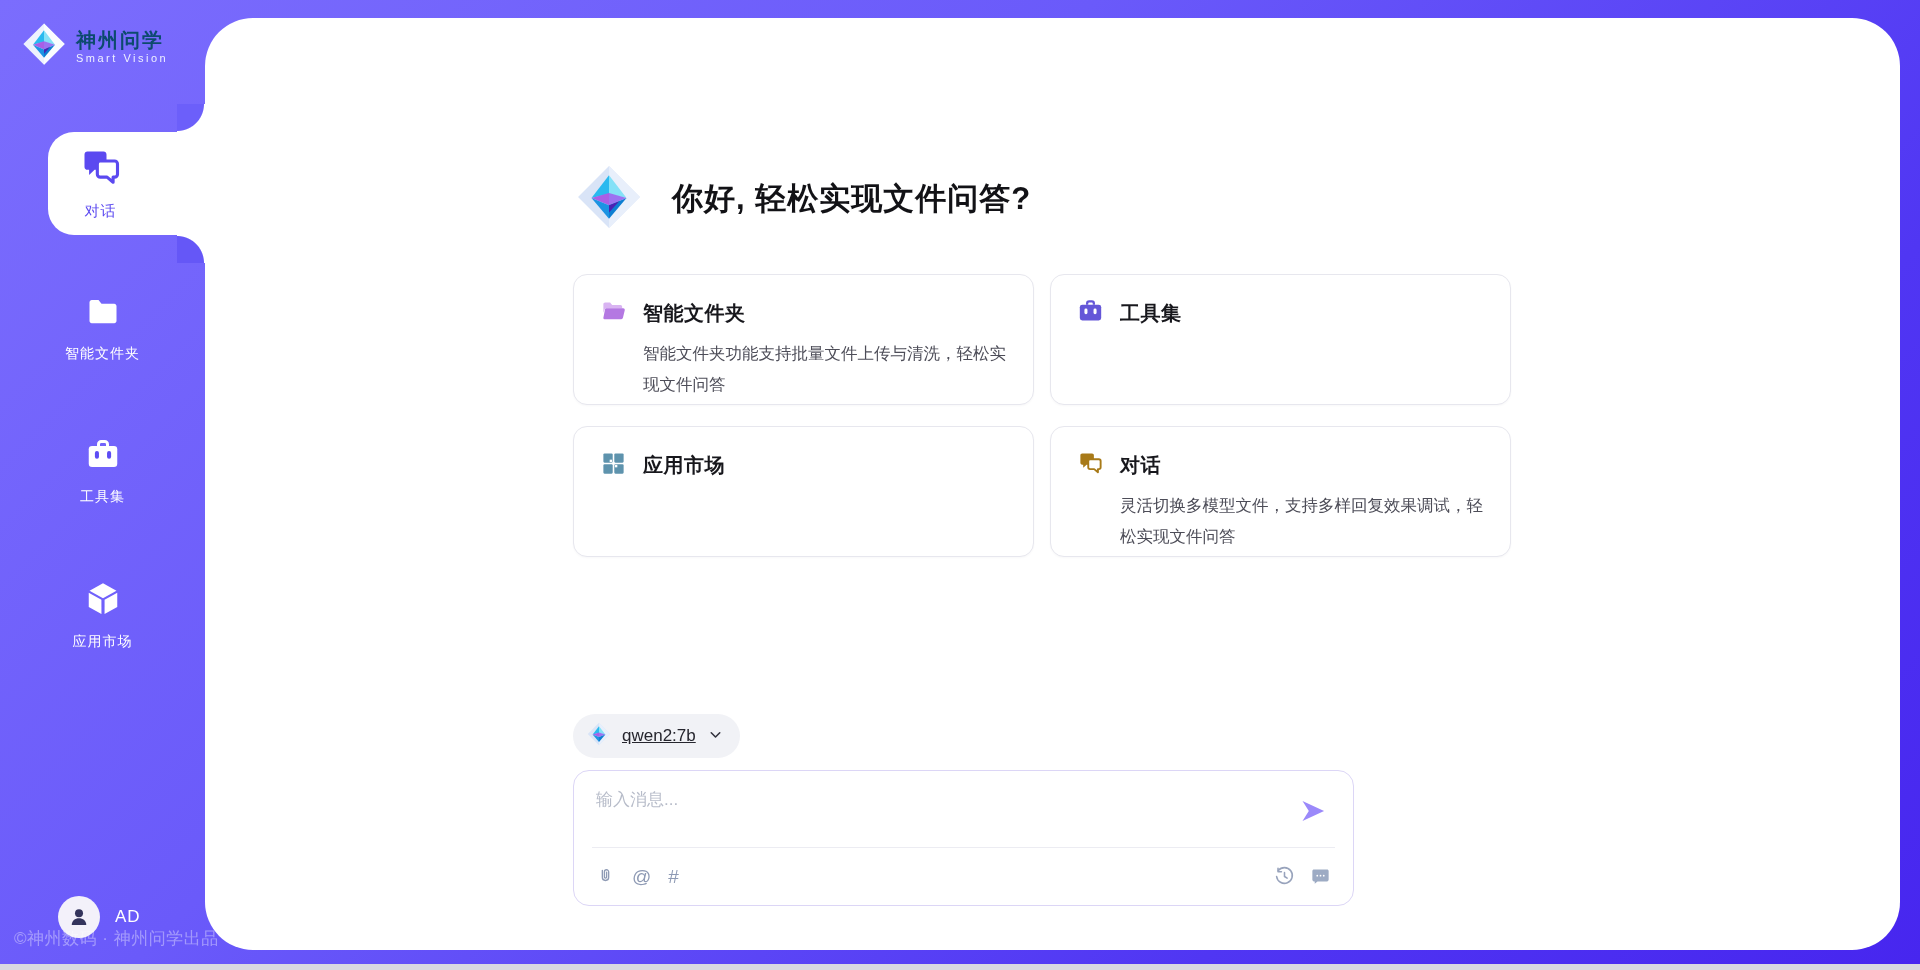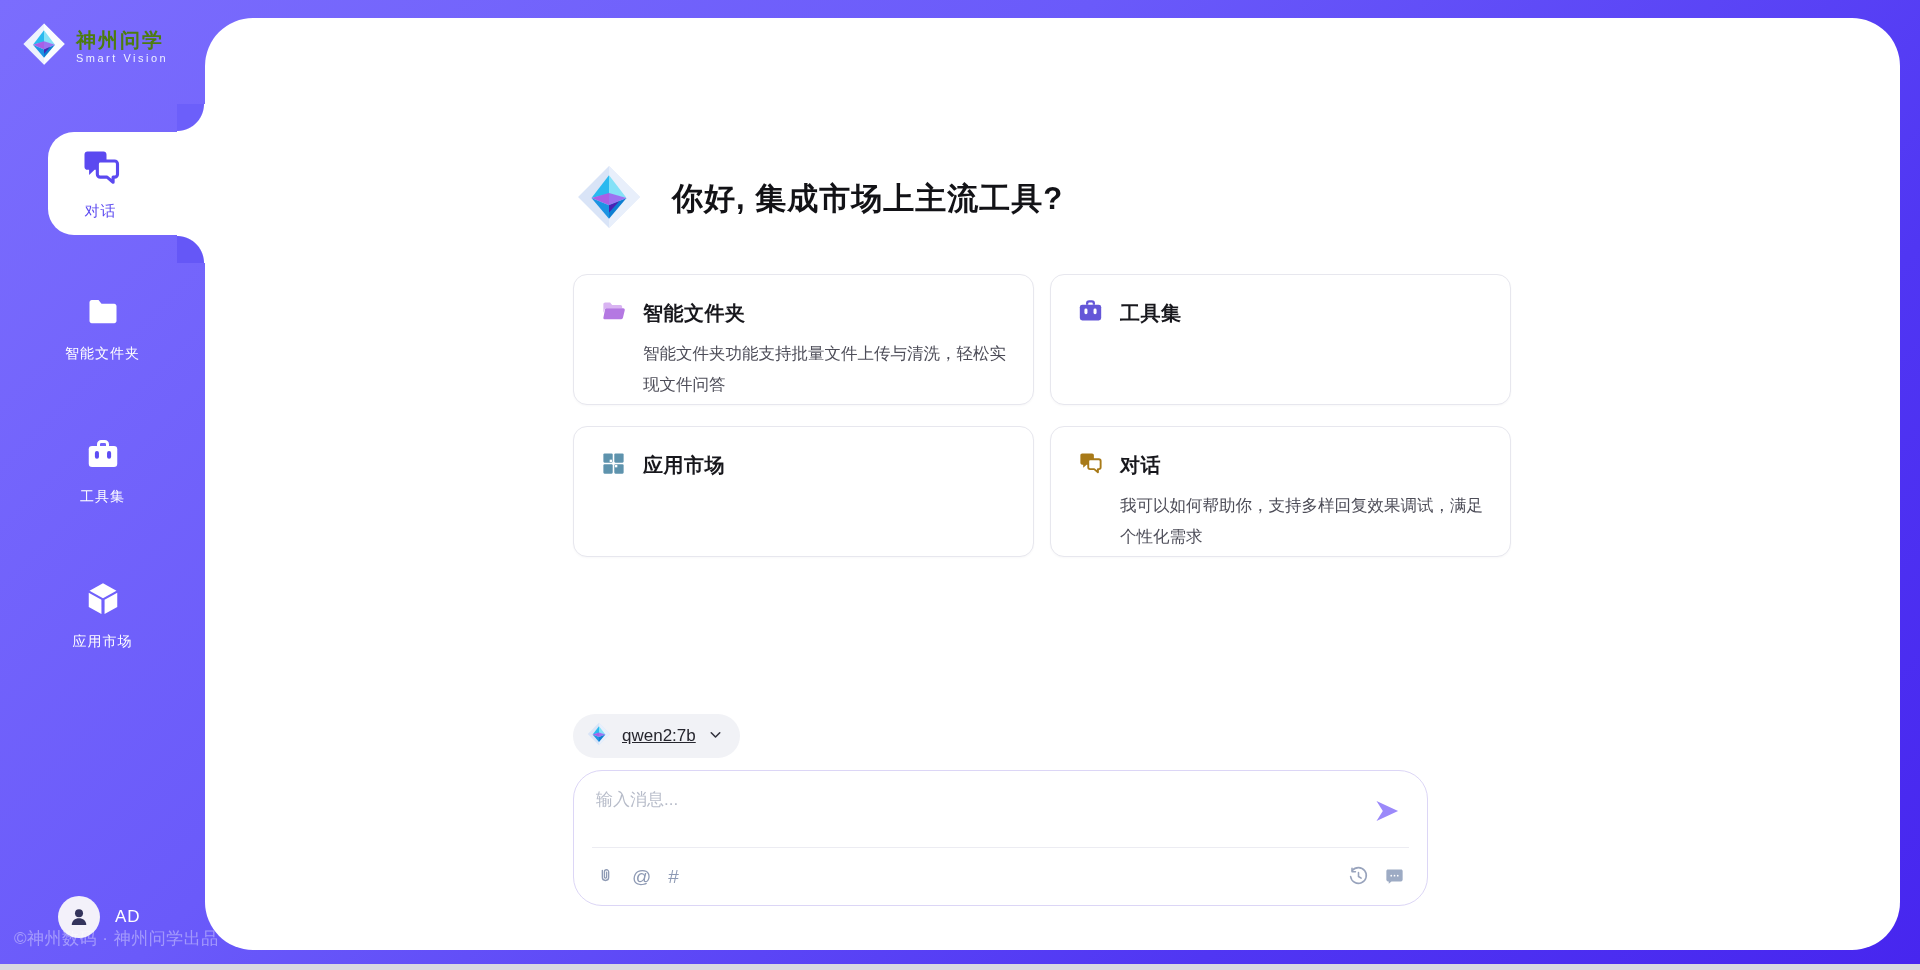--- a/index.html
+++ b/index.html
@@ -10,21 +10,21 @@
   
   .bg-purple { position:absolute; left:0; top:0; width:1920px; height:964px;
     background:linear-gradient(135deg,#7b6dfd 0%,#6a5afa 38%,#5036f3 75%,#4726ef 100%); }
 
   
   .main-panel { position:absolute; left:205px; top:18px; width:1695px; height:932px;
     background:#fff; border-radius:48px; }
 
   
   .logo-block { position:absolute; left:22px; top:22px; display:flex; align-items:center; gap:10px; }
-  .logo-text .cn { color:#4d7c0f; font-size:20px; font-weight:700; letter-spacing:2px; line-height:1.15; }
+  .logo-text .cn { color:#0c4a6e; font-size:20px; font-weight:700; letter-spacing:2px; line-height:1.15; }
   .logo-text .en { color:#eef0ff; font-size:11px; letter-spacing:2.5px;text-align:right; }
 
   .nav-item { position:absolute; left:0; width:205px; display:flex; flex-direction:column;
     align-items:center; gap:11px; color:#fff; cursor:pointer; }
   .nav-item .lbl { font-size:14px; letter-spacing:1px; }
 
   
   .active-tab { position:absolute; left:48px; top:132px; width:160px; height:103px;
     background:#fff; border-radius:26px 0 0 26px; }
   .fillet { position:absolute; width:28px; height:28px; }
@@ -52,22 +52,22 @@
   .card { background:#fff; border:1px solid #e7e7ee; border-radius:14px; padding:23px 26px 0 26px;
     cursor:pointer; box-shadow:0 1px 2px rgba(30,30,60,.03); }
   .card .head { display:flex; align-items:center; gap:16px; }
   .card .title { font-size:20px; font-weight:700; color:#17171c; letter-spacing:.5px; }
   .card .desc { margin:9px 0 0 43px; width:372px; font-size:16.5px; line-height:31px; color:#4d4d58; }
 
   .model-pill { position:absolute; left:573px; top:714px; height:44px; padding:0 16px 0 14px;
     background:#f1f2f6; border-radius:22px; display:inline-flex; align-items:center; gap:11px; cursor:pointer; }
   .model-pill .mname { font-size:17px; color:#26262e;text-decoration:underline; }
 
-  .composer { position:absolute; left:573px; top:770px; width:855px; height:136px;
-    background:#fff; border:1.5px solid #dcd6f6; border-radius:29px; }
+  .composer { position:absolute; left:573px; top:770px; width:781px; height:136px;
+    background:#fff; border:1.5px solid #dcd6f6; border-radius:16px; }
   .composer textarea { position:absolute; left:0; top:0; width:860px; height:74px;
     border:none; outline:none; resize:none; background:transparent; padding:17px 22px;
     font-family:inherit; font-size:17px; color:#333; }
   .composer textarea::placeholder { color:#b7bcc9; }
   .send-btn { position:absolute; right:26px; top:26px; width:28px; height:28px; cursor:pointer; }
   .composer .divider { position:absolute; left:18px; right:18px; top:76px; height:1px; background:#ececf2; }
   .composer .toolbar { position:absolute; left:0; right:0; bottom:0; height:58px;
     display:flex; align-items:center; justify-content:space-between; padding:0 22px; }
   .tool-left { display:flex; align-items:center; gap:17px; }
   .tool-right { display:flex; align-items:center; gap:15px; }
@@ -166,21 +166,21 @@
         <polygon points="32,2 62,32 32,62" fill="#e8effb"></polygon>
         <polygon points="32,11 32,29 15,33" fill="#29b9ef"></polygon>
         <polygon points="32,11 49,33 32,29" fill="#84e1f7"></polygon>
         <polygon points="15,33 32,28 32,40" fill="#a95fe6"></polygon>
         <polygon points="49,33 32,28 32,40" fill="#9c72f1"></polygon>
         <polygon points="15,33 32,53 32,40" fill="#1c93e3"></polygon>
         <polygon points="49,33 32,53 32,40" fill="#0d7ed2"></polygon>
         <polygon points="32,40 42,36 32,47" fill="#4a22b4"></polygon>
       </svg>
     </span>
-    <span class="txt">你好, 集成市场上主流工具?</span>
+    <span class="txt">你好, 轻松实现文件问答?</span>
   </div>
 
   <div class="cards">
 
     <div class="card">
       <div class="head">
         <span>
           <svg width="27" height="27" viewBox="0 0 24 24">
             <path d="M3 5.5C3 4.7 3.7 4 4.5 4H9l1.8 2.2h7.4c.8 0 1.5.7 1.5 1.5V9H4.6L3 13V5.5Z" fill="#d9b4f2"></path>
             <path d="M5.3 9.2h15.3c.9 0 1.6.8 1.4 1.7l-1.6 6.7c-.2.7-.8 1.2-1.5 1.2H3.9c-.6 0-1-.6-.9-1.2l1.4-7.2c.1-.7.6-1.2.9-1.2Z" fill="#b478e2"></path>
@@ -224,21 +224,21 @@
     <div class="card">
       <div class="head">
         <span>
           <svg width="27" height="27" viewBox="0 0 24 24">
             <path d="M3 4.6C3 3.7 3.7 3 4.6 3h8.8c.9 0 1.6.7 1.6 1.6v6.8c0 .9-.7 1.6-1.6 1.6H8.5l-3 2.8V13h-.9C3.7 13 3 12.3 3 11.4V4.6Z" fill="#a87a18"></path>
             <path d="M11.6 8.2h7.8c.9 0 1.6.7 1.6 1.6v5.6c0 .9-.7 1.6-1.6 1.6h-.8v2.8L15.3 17h-3.7c-.9 0-1.6-.7-1.6-1.6V9.8c0-.9.7-1.6 1.6-1.6Z" fill="#fff" stroke="#a87a18" stroke-width="1.7" stroke-linejoin="round"></path>
           </svg>
         </span>
         <span class="title">对话</span>
       </div>
-      <div class="desc">我可以如何帮助你，支持多样回复效果调试，满足个性化需求</div>
+      <div class="desc">灵活切换多模型文件，支持多样回复效果调试，轻松实现文件问答</div>
     </div>
   </div>
 
   <div class="model-pill">
     <span>
       <svg width="24" height="24" viewBox="0 0 64 64">
         <polygon points="32,2 62,32 32,62 2,32" fill="#d9e4f7"></polygon>
         <polygon points="32,2 62,32 32,62" fill="#e8effb"></polygon>
         <polygon points="32,11 32,29 15,33" fill="#29b9ef"></polygon>
         <polygon points="32,11 49,33 32,29" fill="#84e1f7"></polygon>

